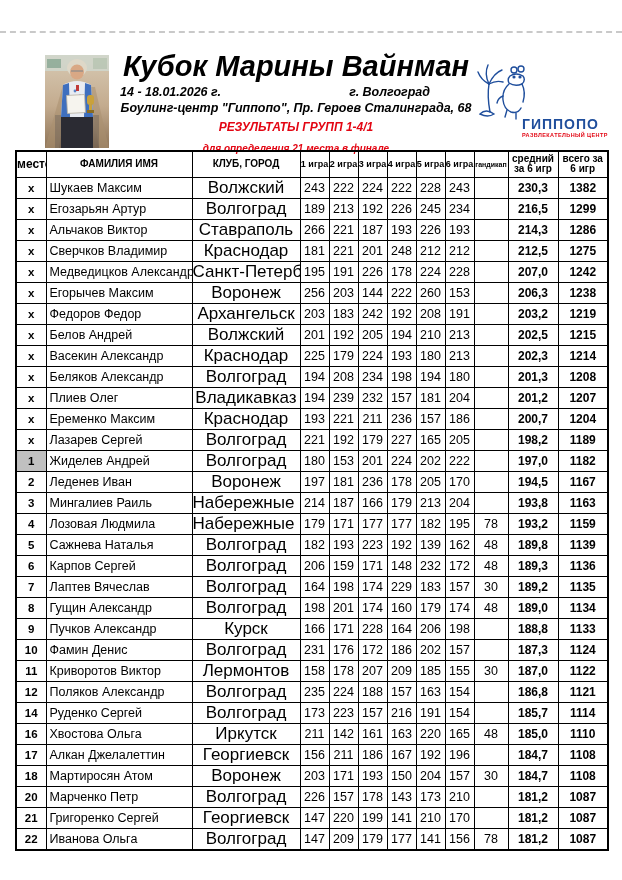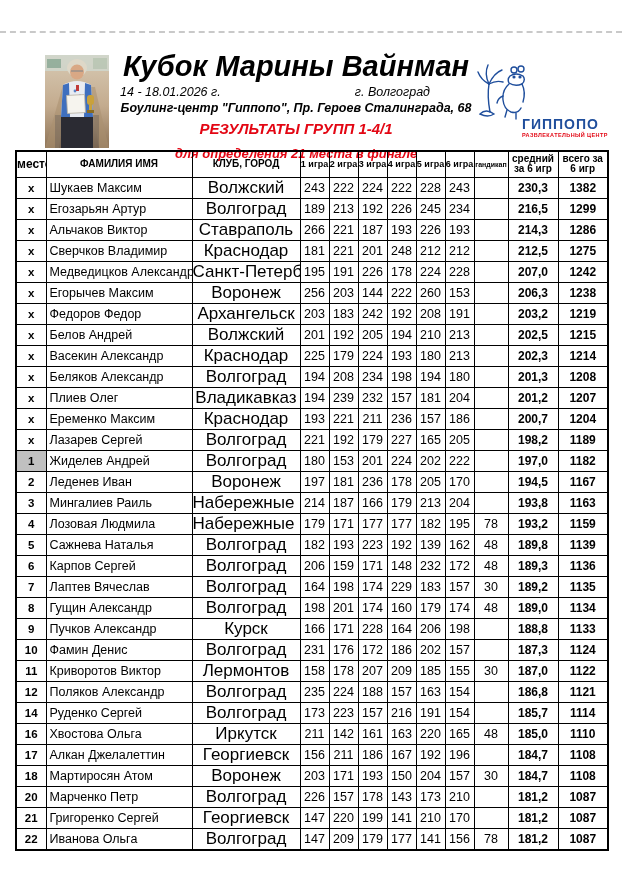--- a/index.html
+++ b/index.html
@@ -8,24 +8,24 @@
     position:relative; width:622px; height:880px; background:#fff;
     font-family:"Liberation Sans", sans-serif; color:#000; overflow:hidden;
   }
   .top-rule { position:absolute; top:31px; left:0; width:622px; border-top:2px dashed #c9c9c9; }
 
   
   .photo { position:absolute; left:45px; top:55px; width:64px; height:93px; }
   .header-center { position:absolute; left:112px; top:50px; width:368px; text-align:center; }
   .title { font-size:29px; font-weight:bold; font-style:italic; letter-spacing:0px; white-space:nowrap; }
   .date-row { display:flex; justify-content:space-between; padding:2px 50px 0 8px;
-              font-size:12.5px; font-weight:normal; font-style:italic; }
+              font-size:12.5px; font-weight:bold; font-style:italic; }
   .venue { font-size:12.5px; font-weight:bold; font-style:italic; margin-top:2px; white-space:nowrap; }
-  .red-line1 { margin-top:5px; font-size:15px; font-weight:bold; font-style:italic; }
-  .red-line2 { margin-top:9px; font-size:13px; font-weight:bold; font-style:italic; }
+  .red-line1 { margin-top:5px; font-size:12px; font-weight:bold; font-style:italic; }
+  .red-line2 { margin-top:9px; font-size:10px; font-weight:bold; font-style:italic; }
 
   .logo { position:absolute; left:476px; top:60px; width:140px; height:62px; }
   .logo-draw { position:absolute; left:0; top:0; }
   .logo-text { position:absolute; left:46px; top:33px; width:92px; }
   .logo-name { font-size:14px; font-weight:bold; letter-spacing:1px; line-height:14px; }
   .logo-tagline { font-size:5.5px; font-weight:bold; letter-spacing:0.4px; margin-top:1px; white-space:nowrap; }
 
   
   .results-table {
     position:absolute; left:15px; top:150px; width:592px;

